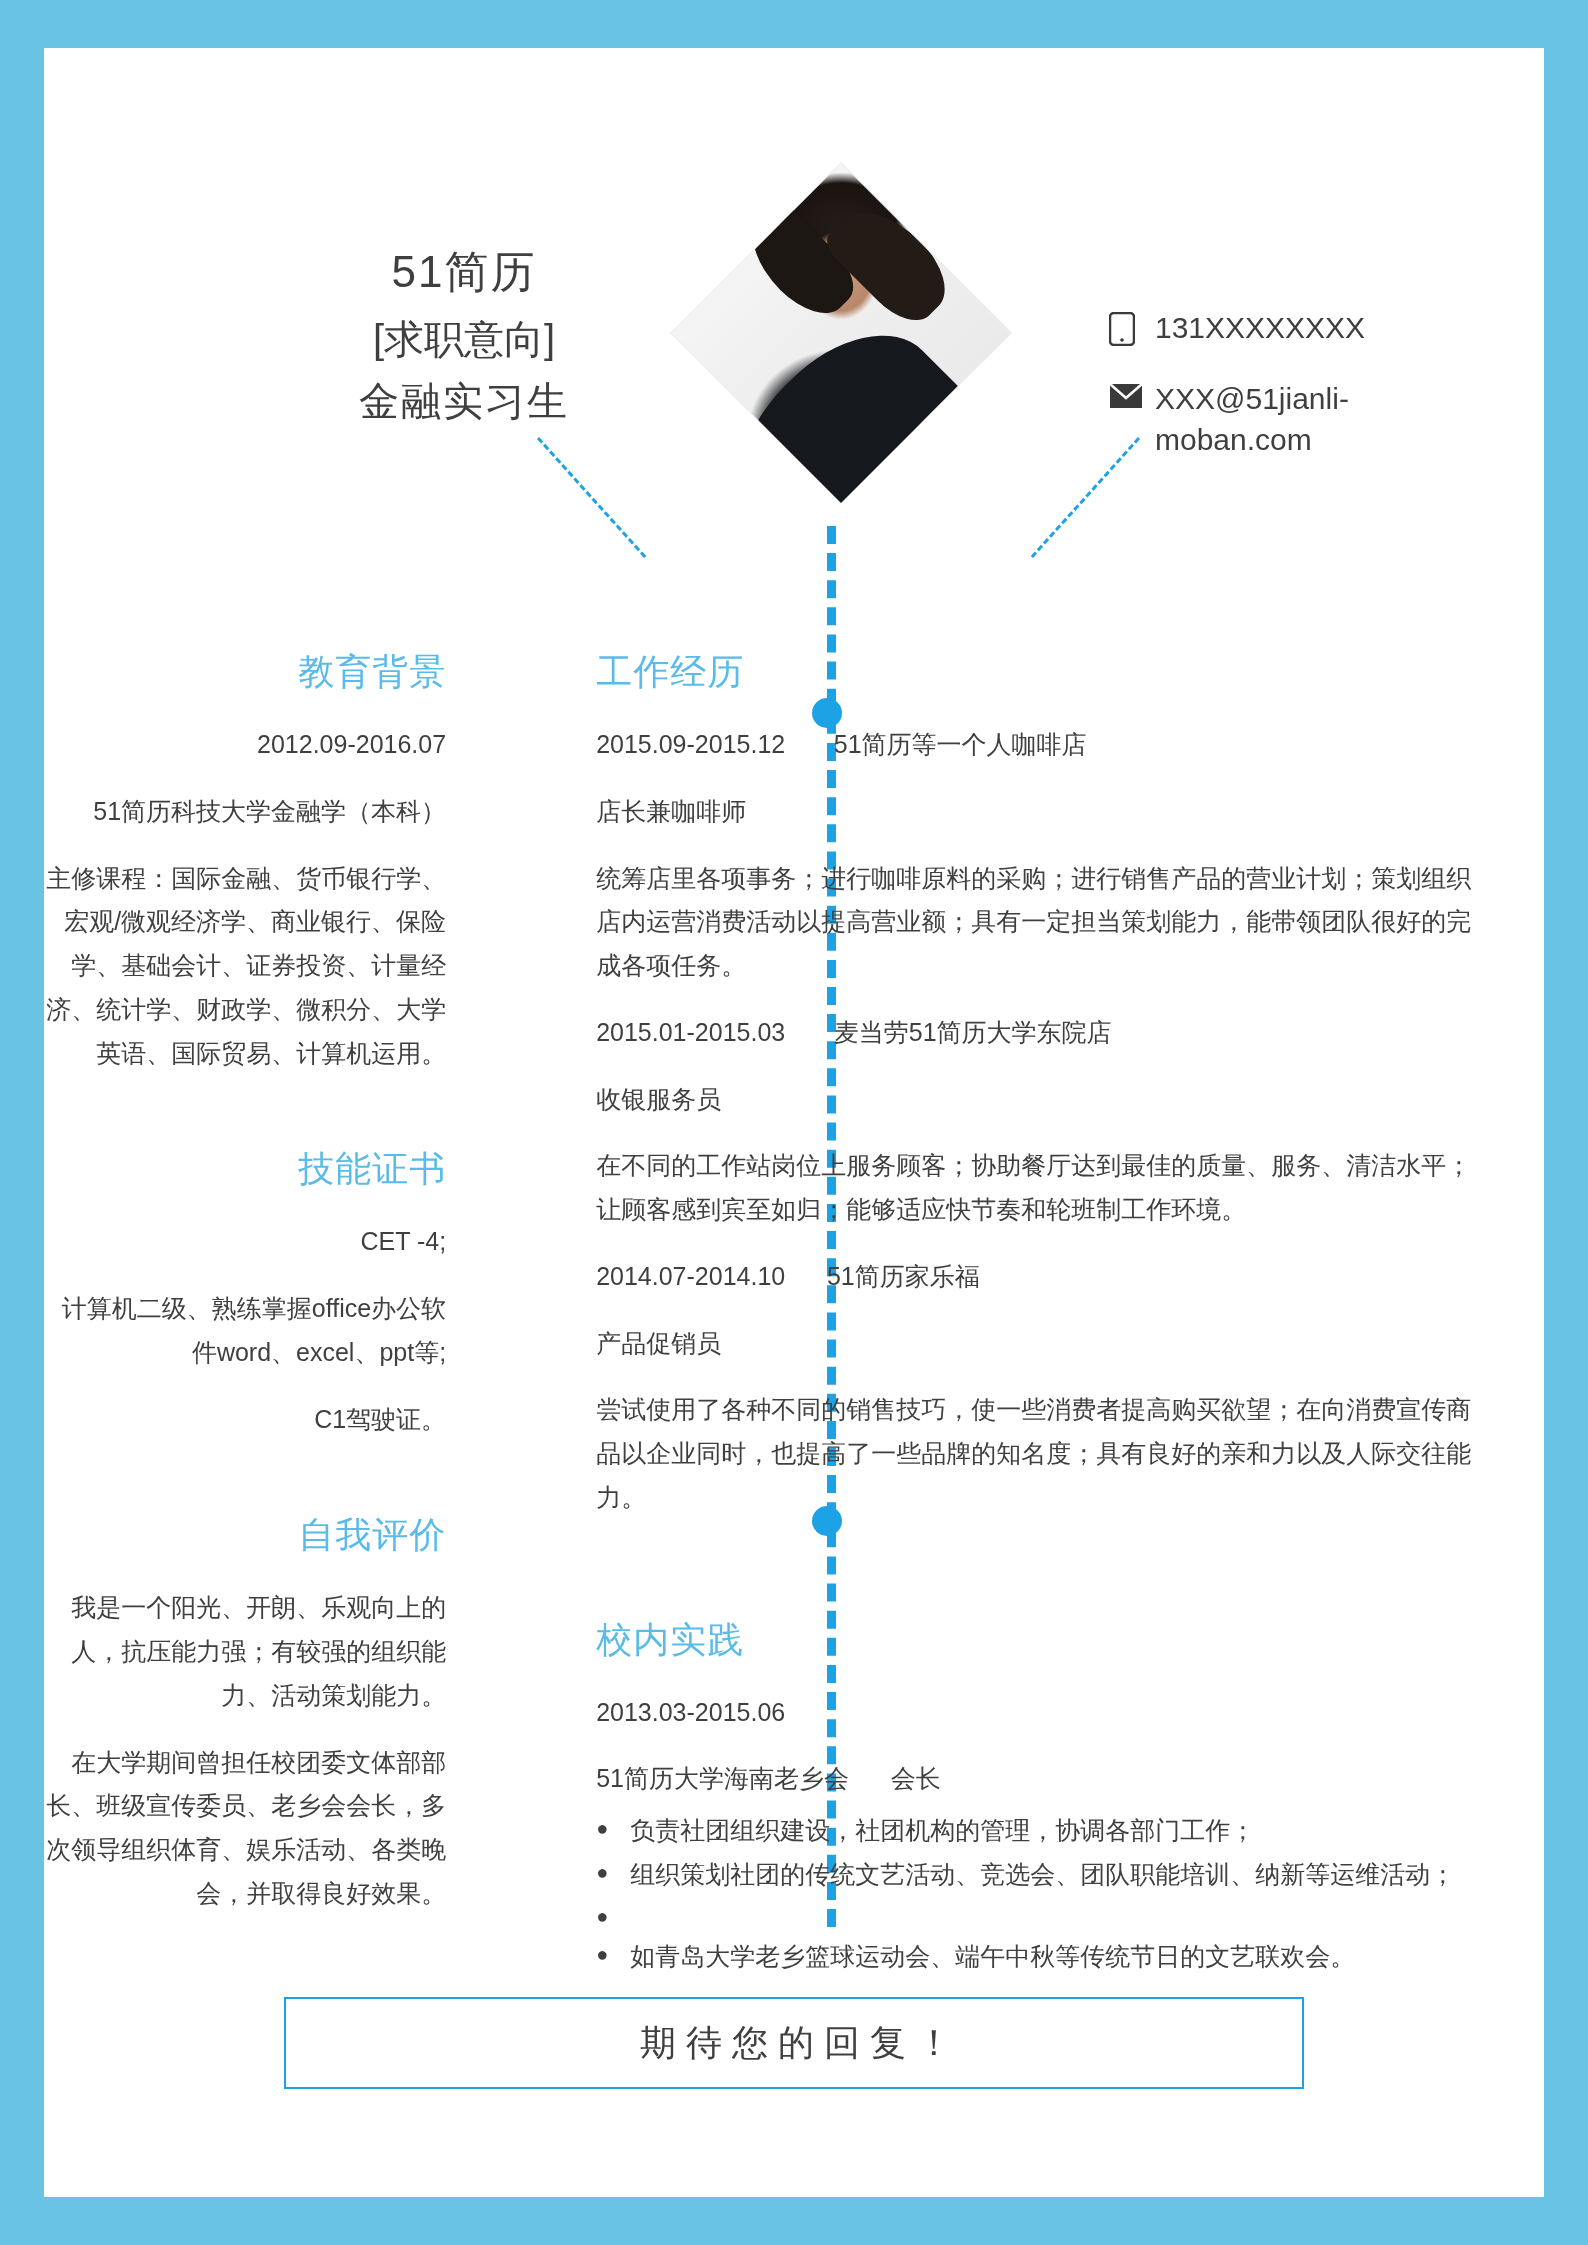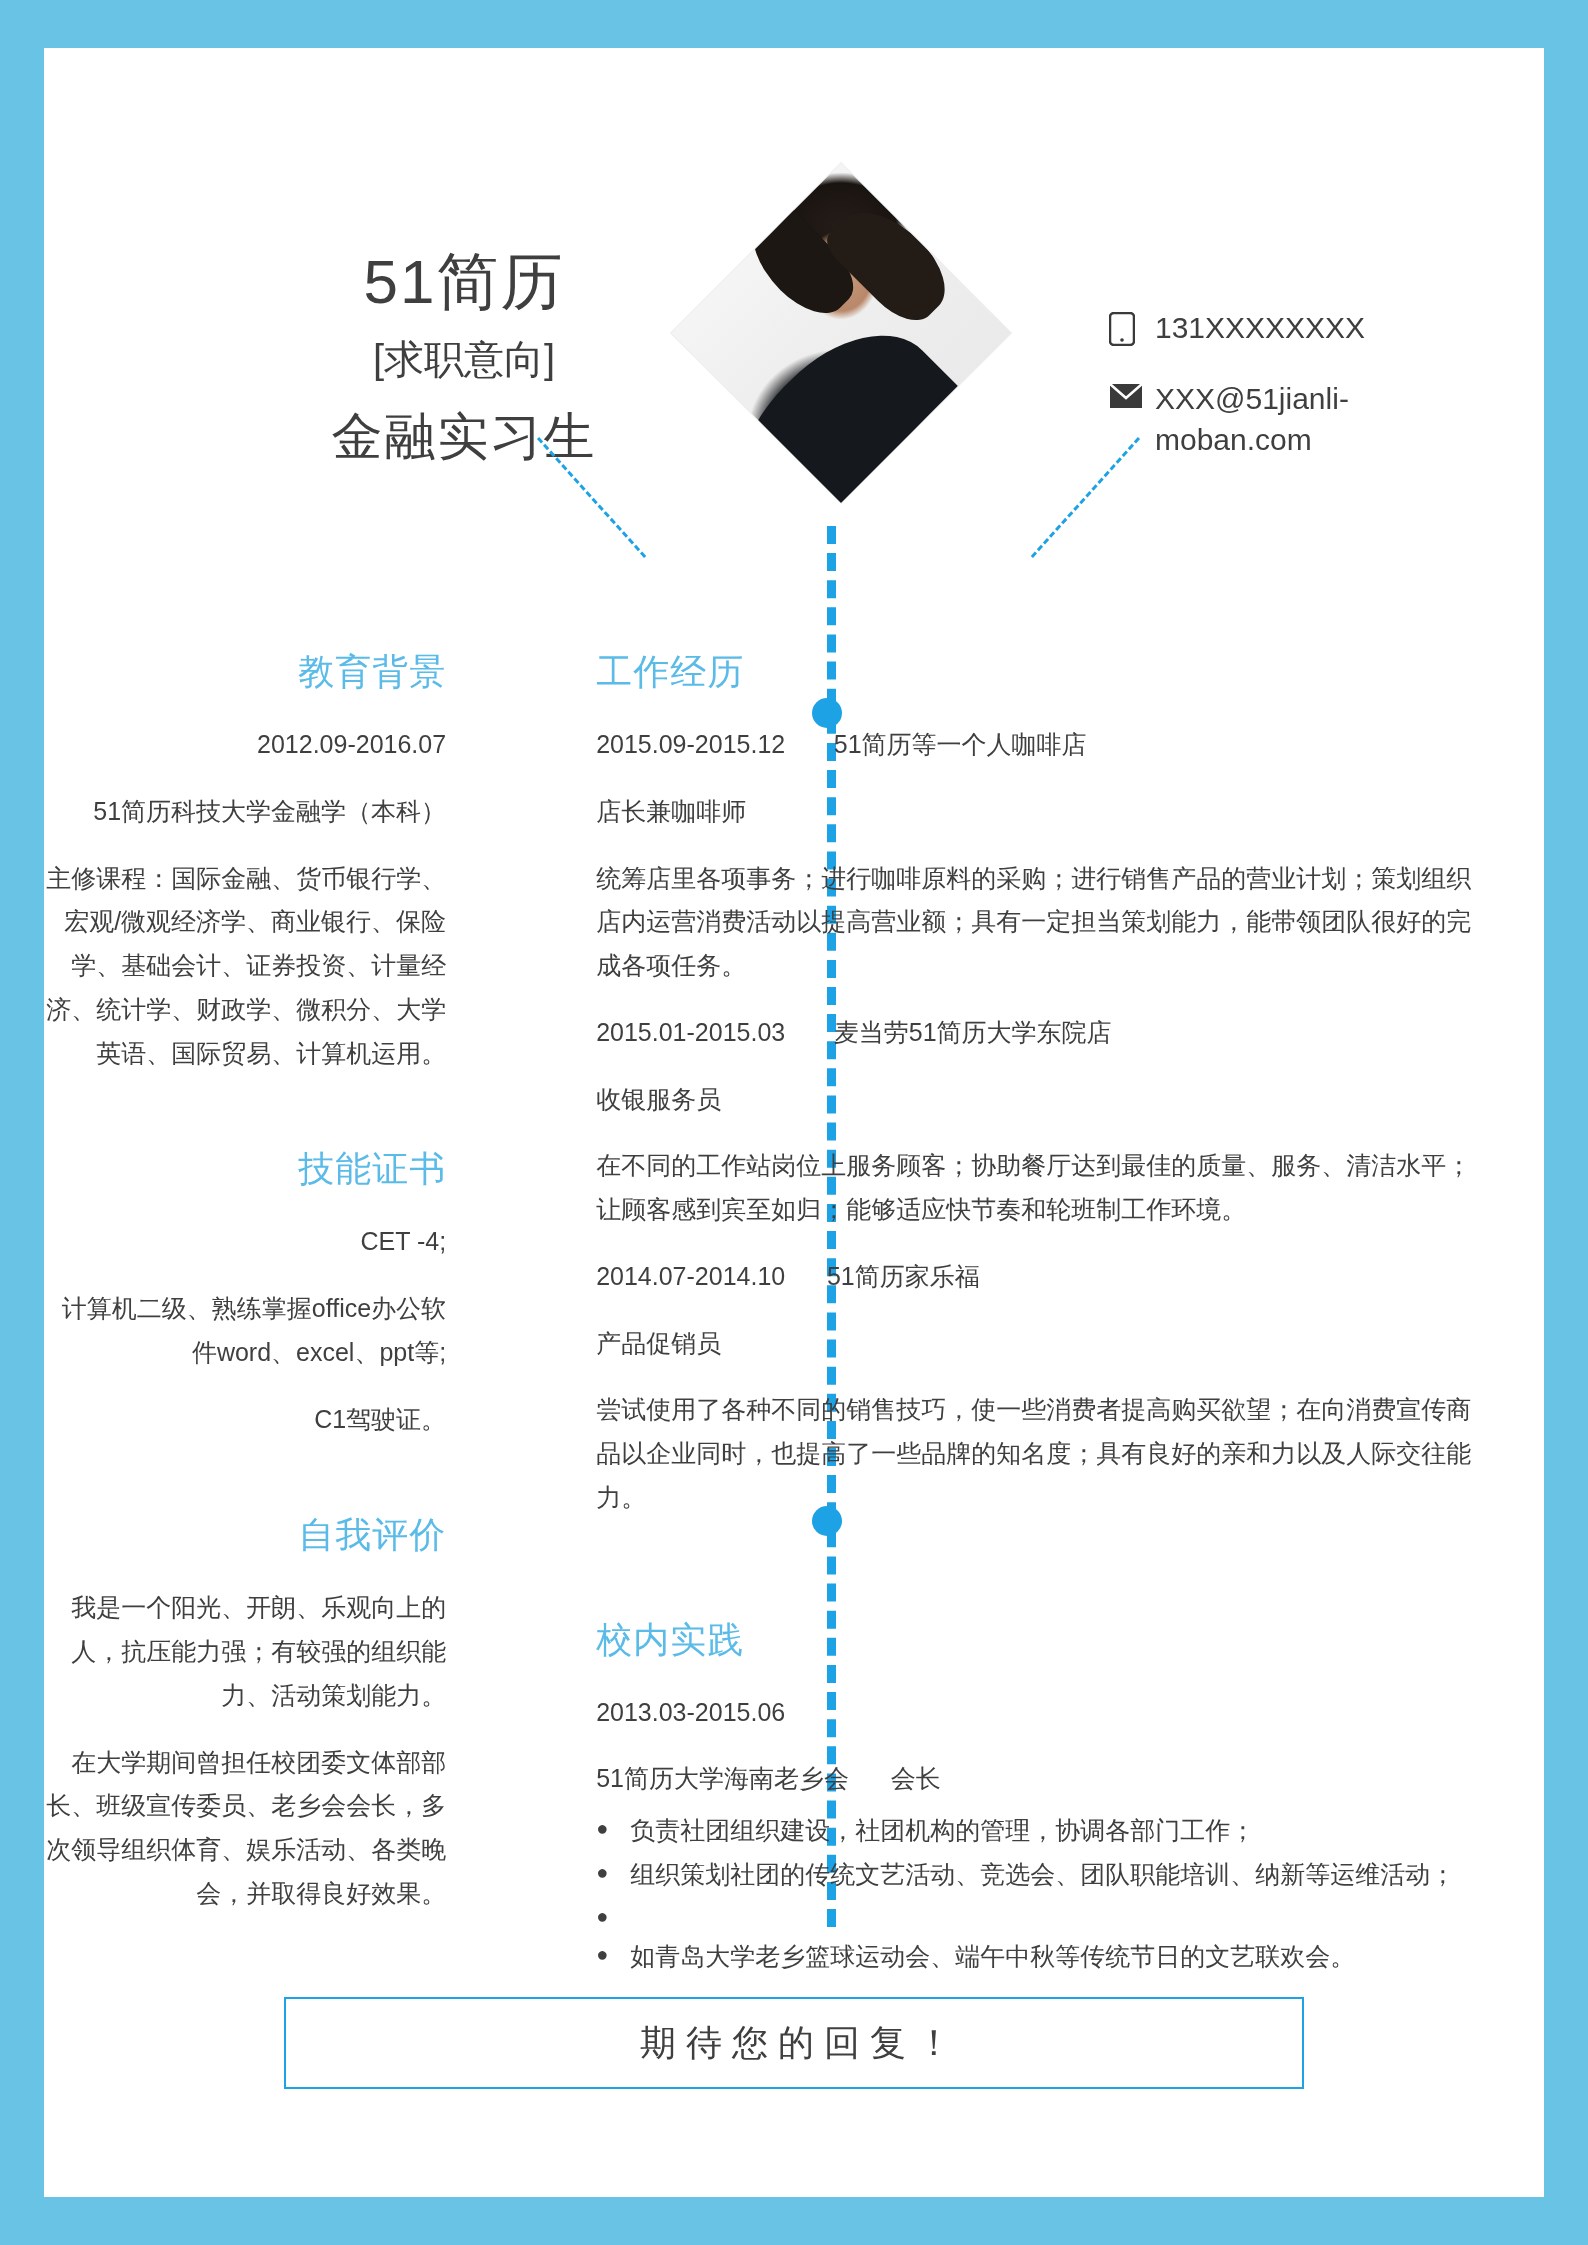--- a/index.html
+++ b/index.html
@@ -26,33 +26,33 @@
   }
   .name-block {
     position: absolute;
     left: 210px;
     top: 200px;
     width: 420px;
     text-align: center;
     color: #3f3f3f;
   }
   .name-title {
-    font-size: 62px;
+    font-size: 44px;
     letter-spacing: 2px;
     line-height: 1.1;
     font-weight: 400;
   }
   .name-intent {
     font-size: 40px;
     margin-top: 16px;
     color: #3f3f3f;
   }
   .name-position {
-    font-size: 51px;
-    margin-top: 16px;
+    font-size: 40px;
+    margin-top: 7px;
     letter-spacing: 2px;
   }
 
   
   .photo-wrap {
     position: absolute;
     left: 632px;
     top: 120px;
     width: 330px;
     height: 330px;

